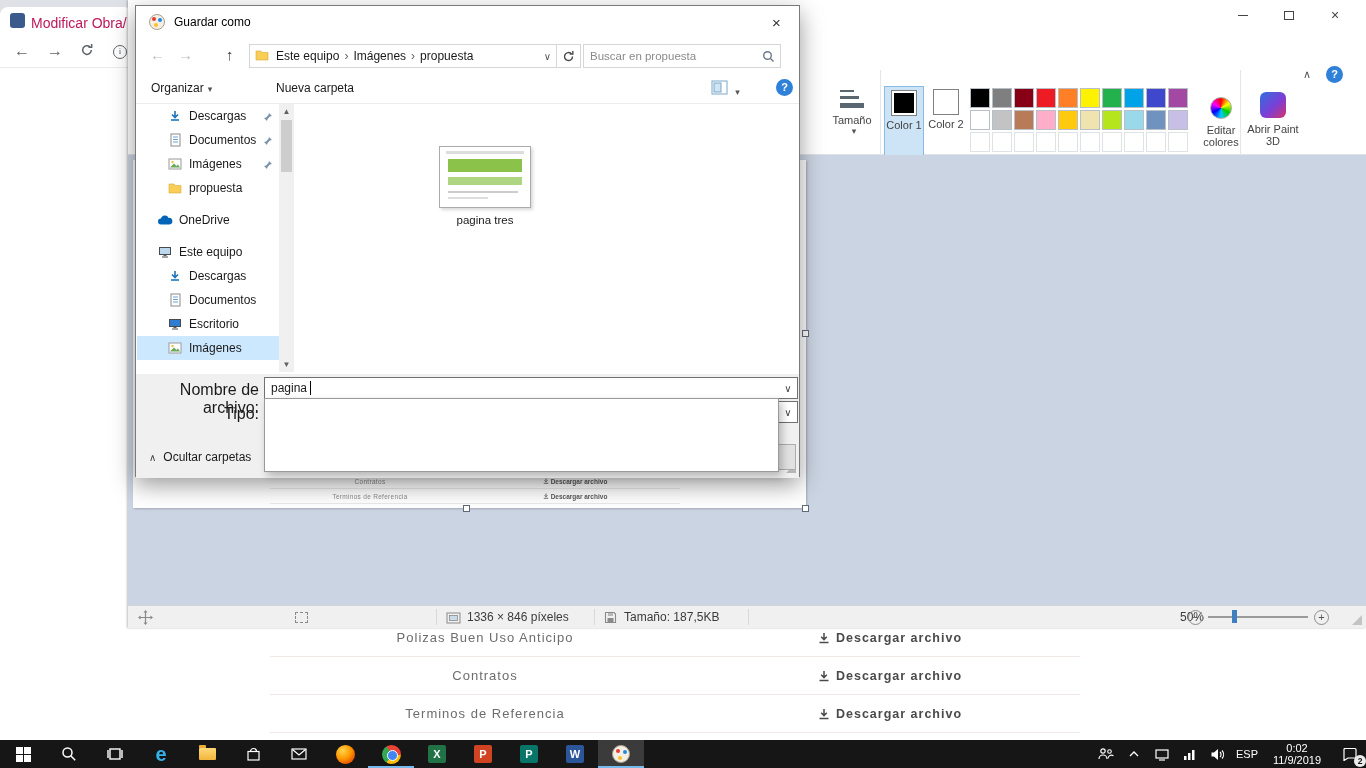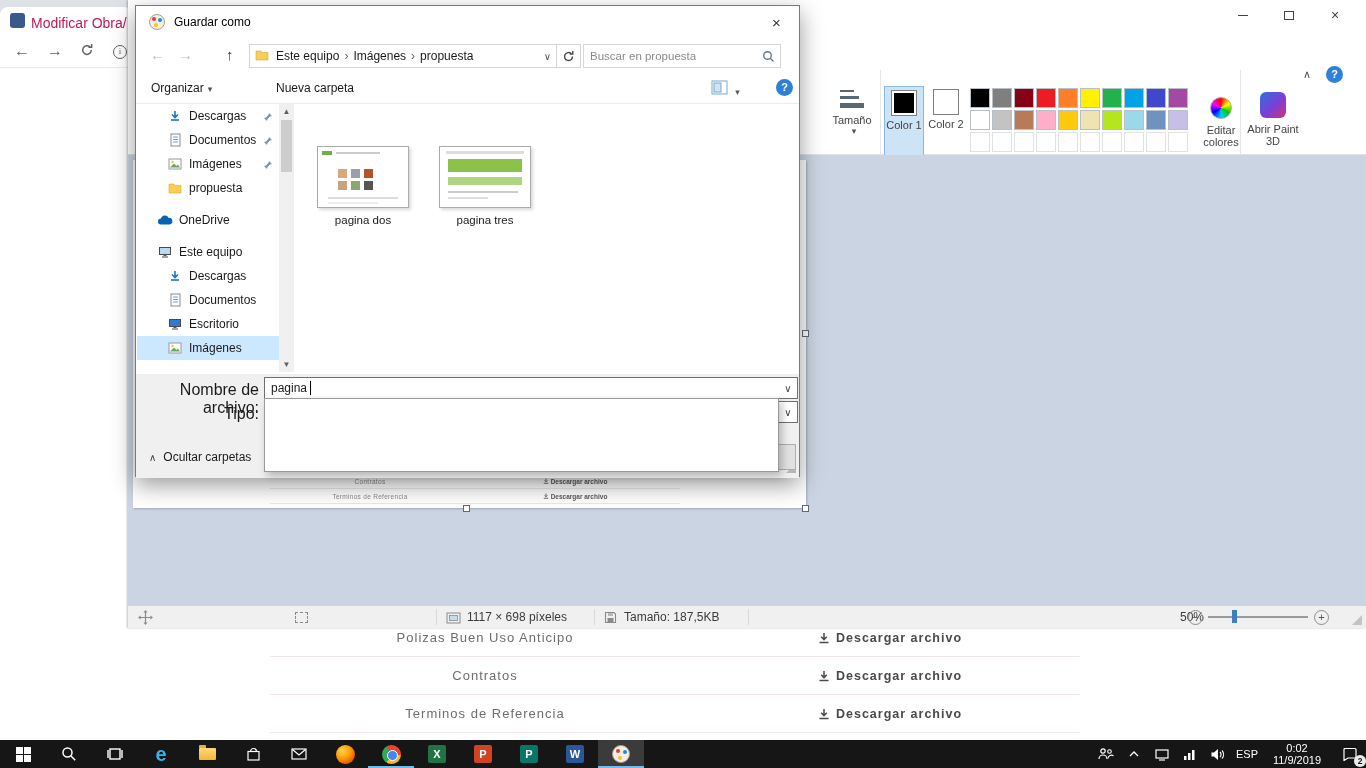--- a/index.html
+++ b/index.html
@@ -312,21 +312,21 @@
       <span class="st" style="left:167px; top:6px;">
           <i class="sel-ic"></i>
         </span>
       <span class="st-sep" style="left:308px;"></span>
       <span class="st" style="left:318px; top:6px;">
         <svg width="15" height="12">
             <rect x="1" y="1" width="13" height="10" fill="none" stroke="#8a8a8a"></rect>
             <rect x="3.5" y="3.5" width="8" height="5" fill="#c9dbe9" stroke="#8a8a8a" stroke-width=".8"></rect>
           </svg>
       </span>
-      <span class="st" style="left:339px;">1117 × 698 píxeles</span>
+      <span class="st" style="left:339px;">1336 × 846 píxeles</span>
       <span class="st-sep" style="left:466px;"></span>
       <span class="st" style="left:476px; top:5px;">
         <svg width="13" height="13" viewBox="0 0 13 13">
             <path d="M1.5 1.5h8.5l1.5 1.5v8.5h-10z" fill="none" stroke="#8a8a8a" stroke-width="1.1"></path>
             <rect x="3.5" y="7" width="6" height="4" fill="#8a8a8a"></rect>
             <rect x="4" y="1.5" width="5" height="3.5" fill="#8a8a8a" opacity=".55"></rect>
           </svg>
       </span>
       <span class="st" style="left:496px;">Tamaño: 187,5KB</span>
       <span class="st-sep" style="left:620px;"></span>
@@ -505,35 +505,20 @@
         </div>
       </div>
 
       <div class="sb-scroll">
         <span class="sb-arrow" style="top:0;">▲</span>
         <span class="sb-thumb"></span>
         <span class="sb-arrow" style="bottom:0;">▼</span>
       </div>
 
       <div class="files">
-        <div class="fitem" style="left:14px;">
-          <div class="thumb">
-            <div style="left:4px;top:4px;width:10px;height:4px;background:#6fae4e;"></div>
-            <div style="left:18px;top:5px;width:44px;height:2px;background:#ccc;"></div>
-            <div style="left:20px;top:22px;width:9px;height:9px;background:#d8a87c;"></div>
-            <div style="left:33px;top:22px;width:9px;height:9px;background:#9aa0a6;"></div>
-            <div style="left:46px;top:22px;width:9px;height:9px;background:#b3542e;"></div>
-            <div style="left:20px;top:34px;width:9px;height:9px;background:#caa27e;"></div>
-            <div style="left:33px;top:34px;width:9px;height:9px;background:#86a873;"></div>
-            <div style="left:46px;top:34px;width:9px;height:9px;background:#555;"></div>
-            <div style="left:10px;top:50px;width:70px;height:2px;background:#ddd;"></div>
-            <div style="left:10px;top:55px;width:50px;height:2px;background:#eee;"></div>
-          </div>
-          <div class="fname">pagina dos</div>
-        </div>
         <div class="fitem" style="left:136px;">
           <div class="thumb">
             <div style="left:6px;top:4px;width:78px;height:3px;background:#ddd;"></div>
             <div style="left:8px;top:12px;width:74px;height:13px;background:#8bc34a;"></div>
             <div style="left:8px;top:30px;width:74px;height:8px;background:#aed581;"></div>
             <div style="left:8px;top:44px;width:70px;height:2px;background:#ccc;"></div>
             <div style="left:8px;top:50px;width:40px;height:2px;background:#ddd;"></div>
           </div>
           <div class="fname">pagina tres</div>
         </div>

